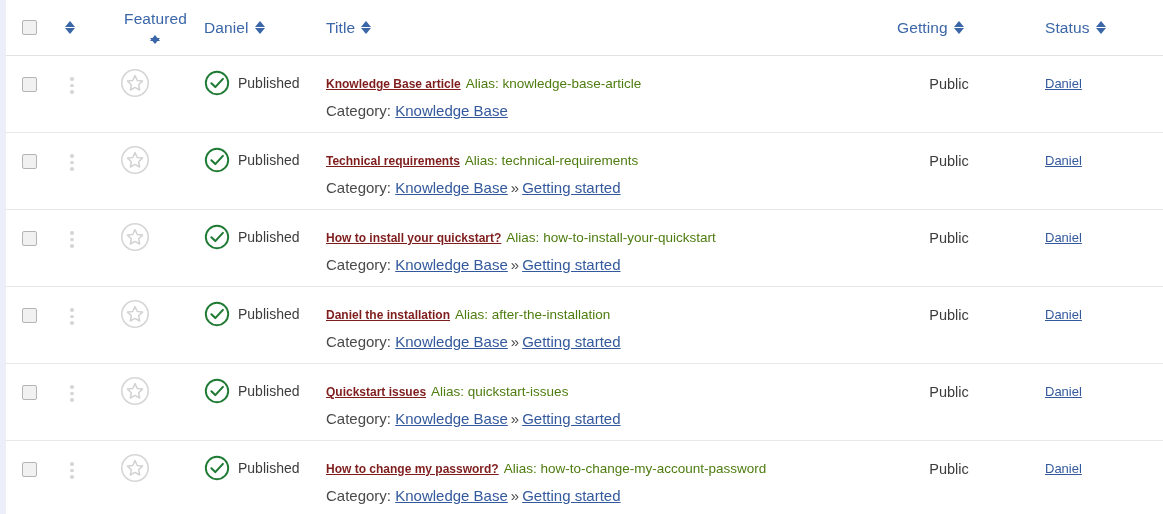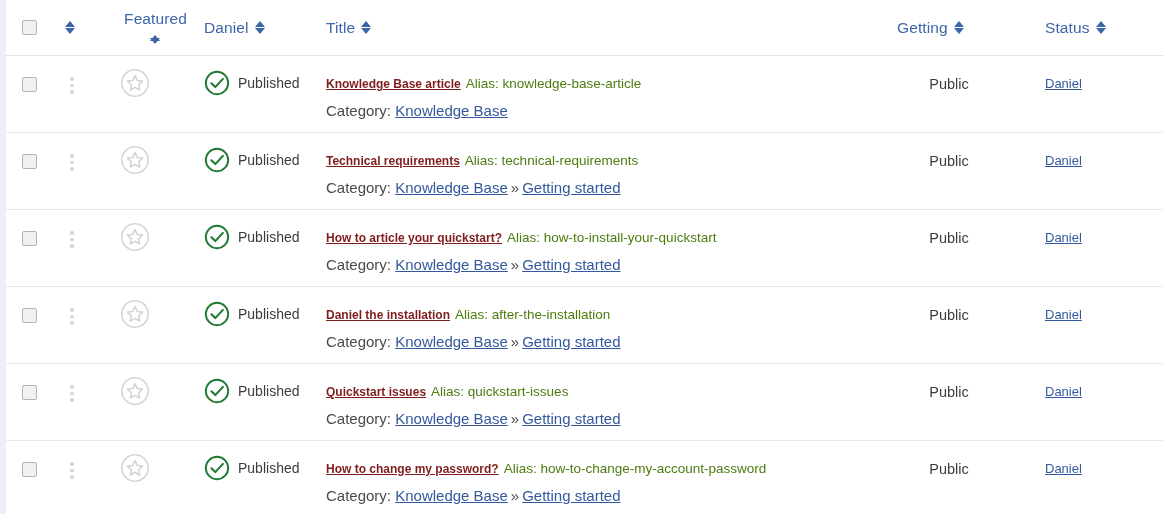--- a/index.html
+++ b/index.html
@@ -400,21 +400,21 @@
               <div class="status-cell">
                 <span><svg width="26" height="26" viewBox="0 0 26 26" aria-hidden="true">
                     <circle cx="13" cy="13" r="11.2" fill="none" stroke="#1f7a34" stroke-width="1.9"></circle>
                     <path d="M7.4 13.3 L11.3 17.1 L18.9 8.9" fill="none" stroke="#1f7a34" stroke-width="2.1" stroke-linecap="round" stroke-linejoin="round"></path>
                   </svg></span>
                 <span class="status-text">Published</span>
               </div>
             </td>
             <td>
               <div class="title-cell">
-                <div class="title-line"><span class="title-link">How to article your quickstart?</span><span class="alias"><span>Alias:</span> <span>how-to-install-your-quickstart</span></span></div>
+                <div class="title-line"><span class="title-link">How to install your quickstart?</span><span class="alias"><span>Alias:</span> <span>how-to-install-your-quickstart</span></span></div>
                 <div class="cat-line"><span class="cat-label">Category:</span> <span class="cat-link">Knowledge Base</span><span class="cat-sep">»</span><span class="cat-link">Getting started</span></div>
               </div>
             </td>
             <td>
               <div class="access-cell">Public</div>
             </td>
             <td>
               <div class="author-cell"><span class="author-link">Daniel</span></div>
             </td>
           </tr>

